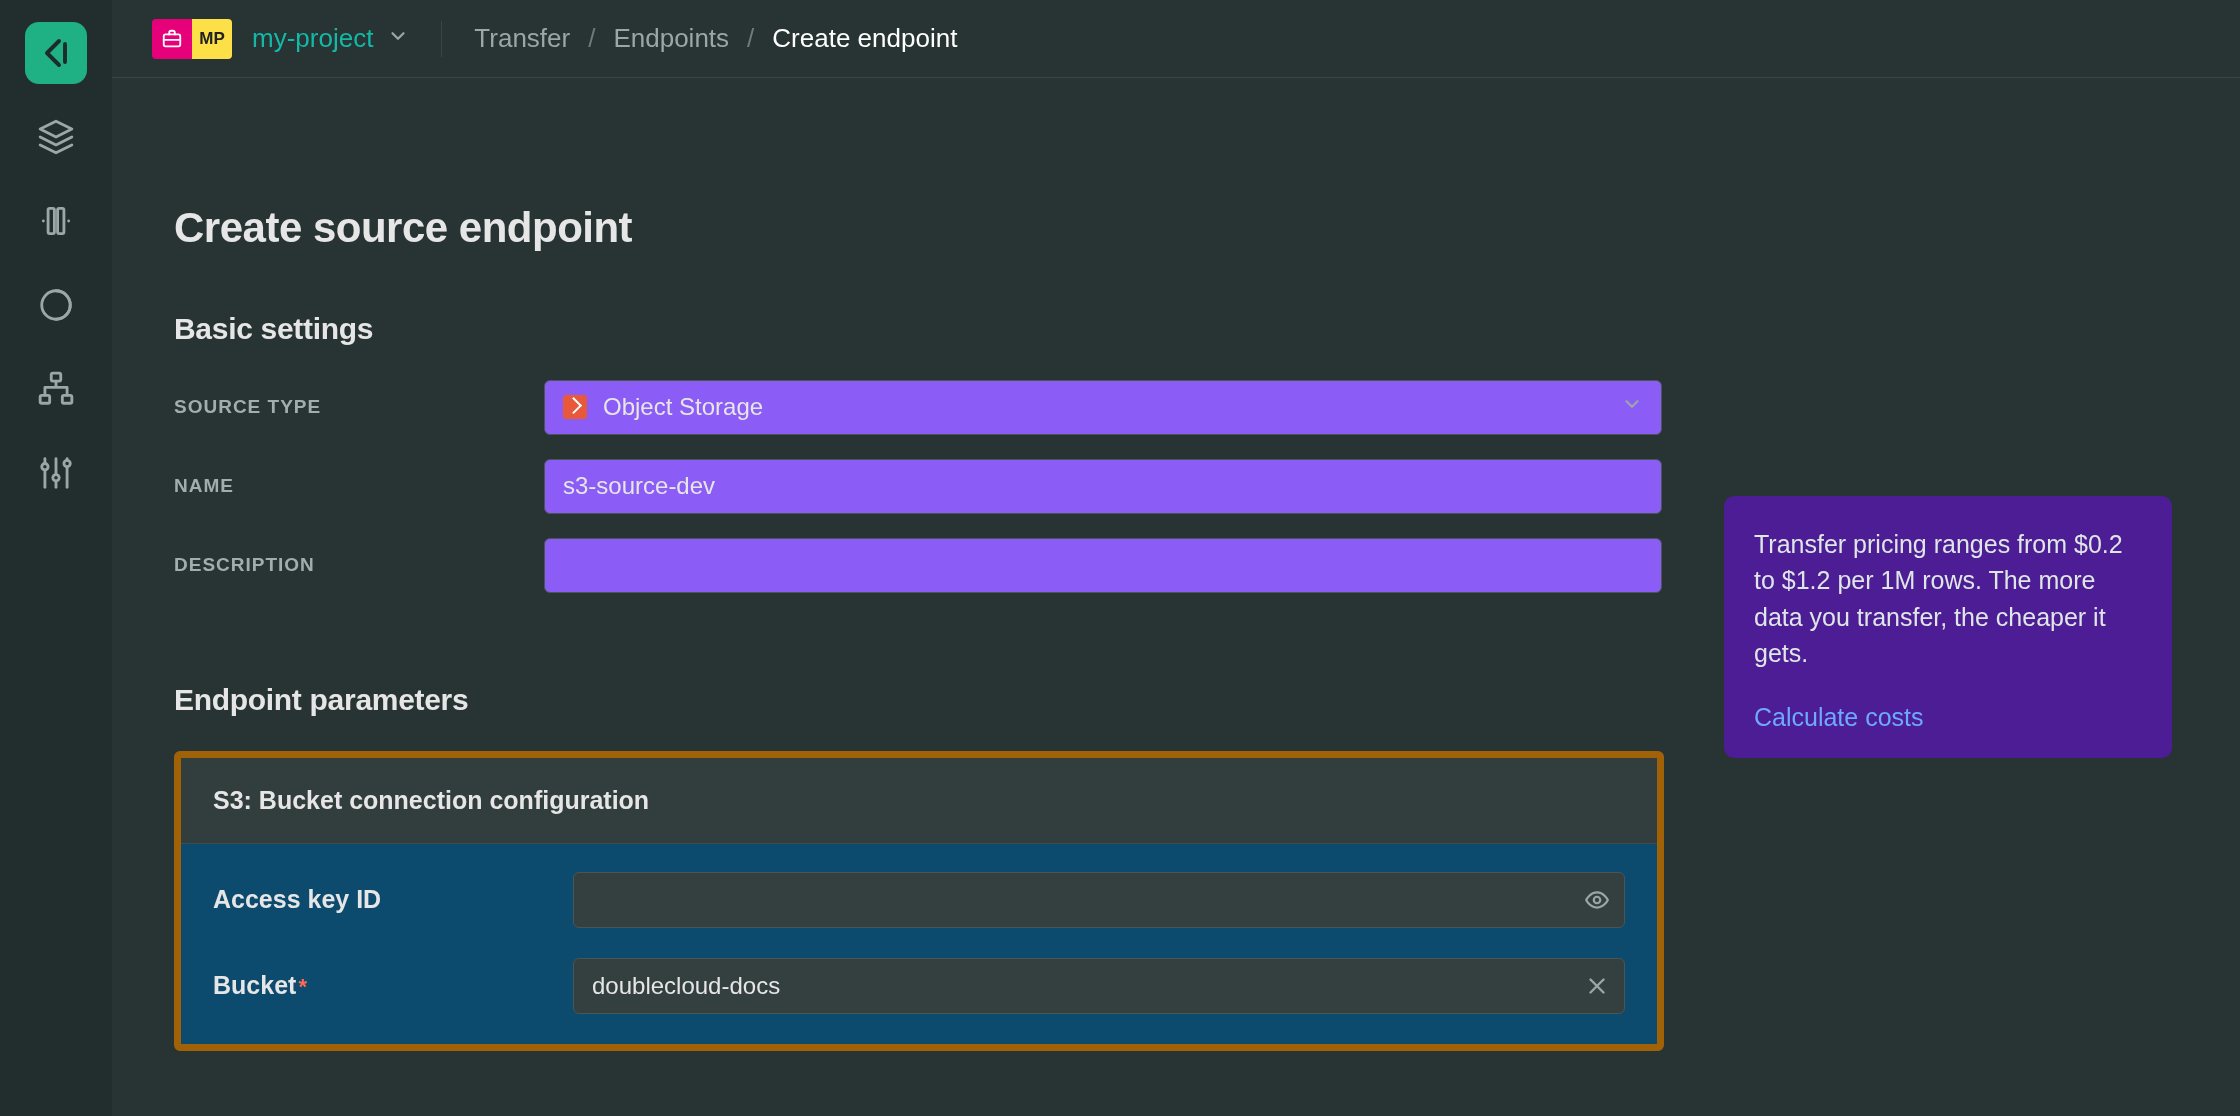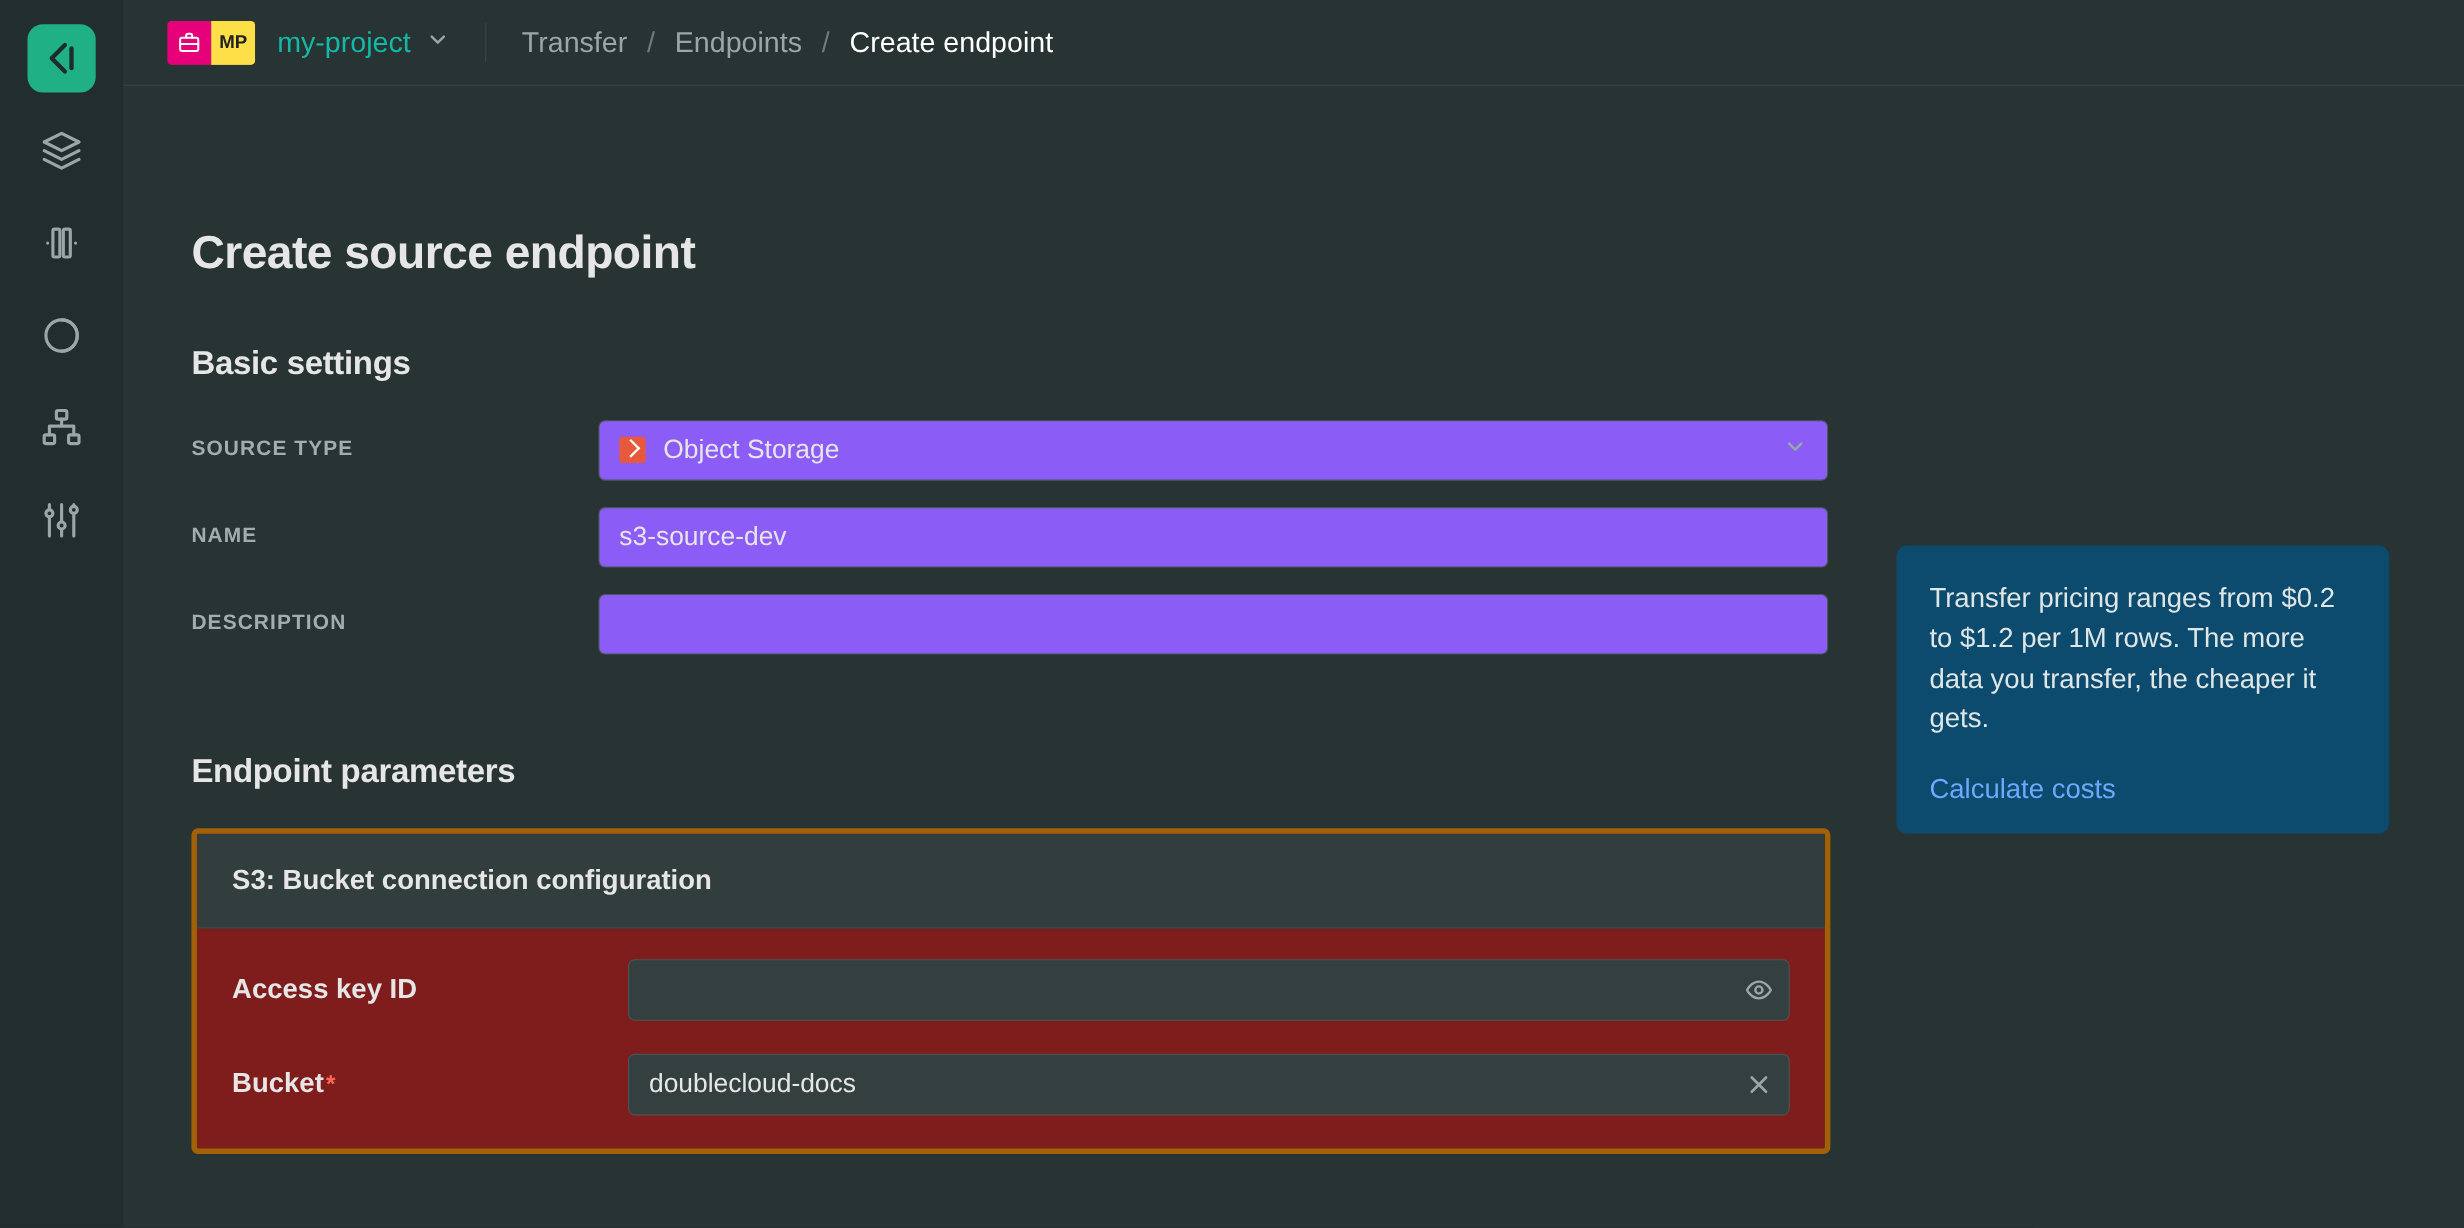--- a/index.html
+++ b/index.html
@@ -149,22 +149,22 @@
       border-top: none; border-left: none;
       transform: rotate(-45deg) translateY(-2px);
     }
     .select-chevron { color: #9aa7a7; }
     .select-chevron svg { width: 22px; height: 22px; }
 
     .section-gap { height: 66px; }
 
     
     .card {
-      background: #7f1d1d;
-      border: 5px solid #a16207;
+      background: #0c4a6e;
+      border: 7px solid #a16207;
       border-radius: 6px;
       overflow: hidden;
     }
     .card-header {
       padding: 28px 32px;
       font-size: 25px; font-weight: 700;
       border-bottom: 1px solid #404c4c;
       background: #323d3d;
     }
     .card-body { padding: 28px 32px 0px; }
@@ -195,21 +195,21 @@
       position: absolute;
       right: 14px; top: 50%; transform: translateY(-50%);
       color: #9aa7a7; cursor: pointer;
       display: flex; align-items: center; justify-content: center;
       width: 28px; height: 28px;
     }
     .input-action svg { width: 26px; height: 26px; }
 
     
     .info-card {
-      background: #0c4a6e;
+      background: #4c1d95;
       border-radius: 10px;
       padding: 30px 30px 26px;
     }
     .info-text {
       font-size: 25px; line-height: 1.45;
       color: #dfe6e6; font-weight: 500;
       margin-bottom: 32px;
     }
     .info-link {
       color: #6da9ff;

